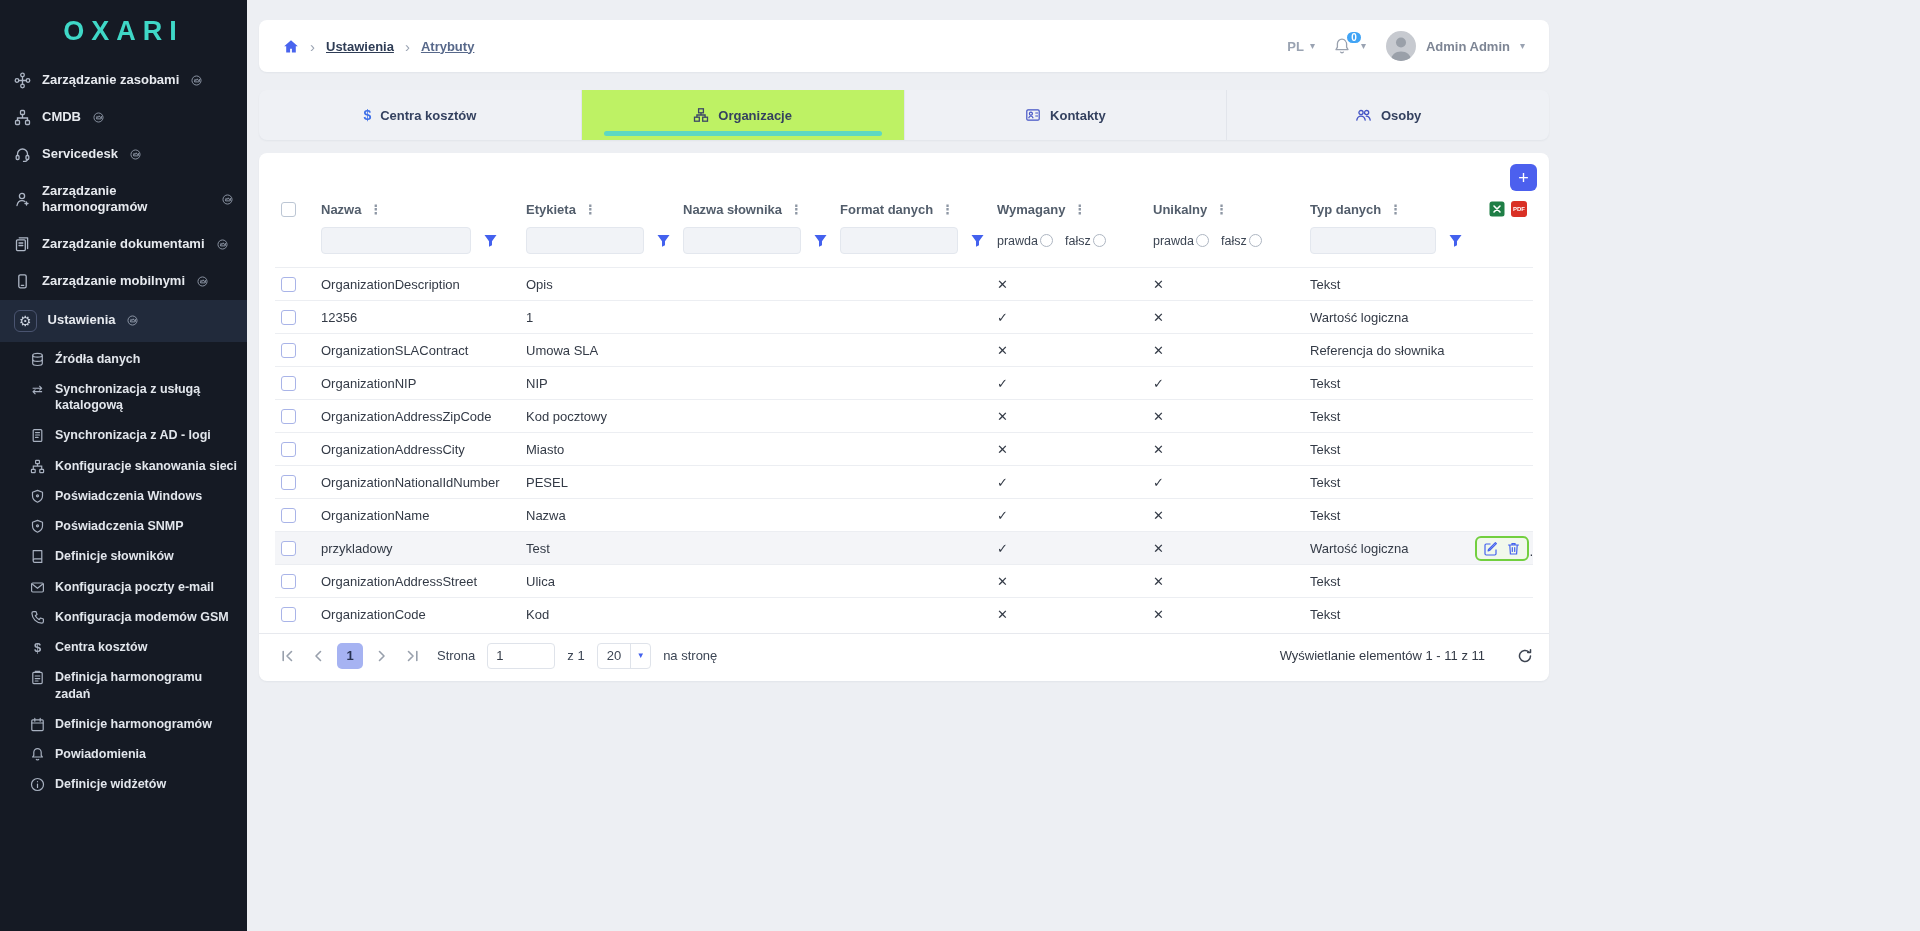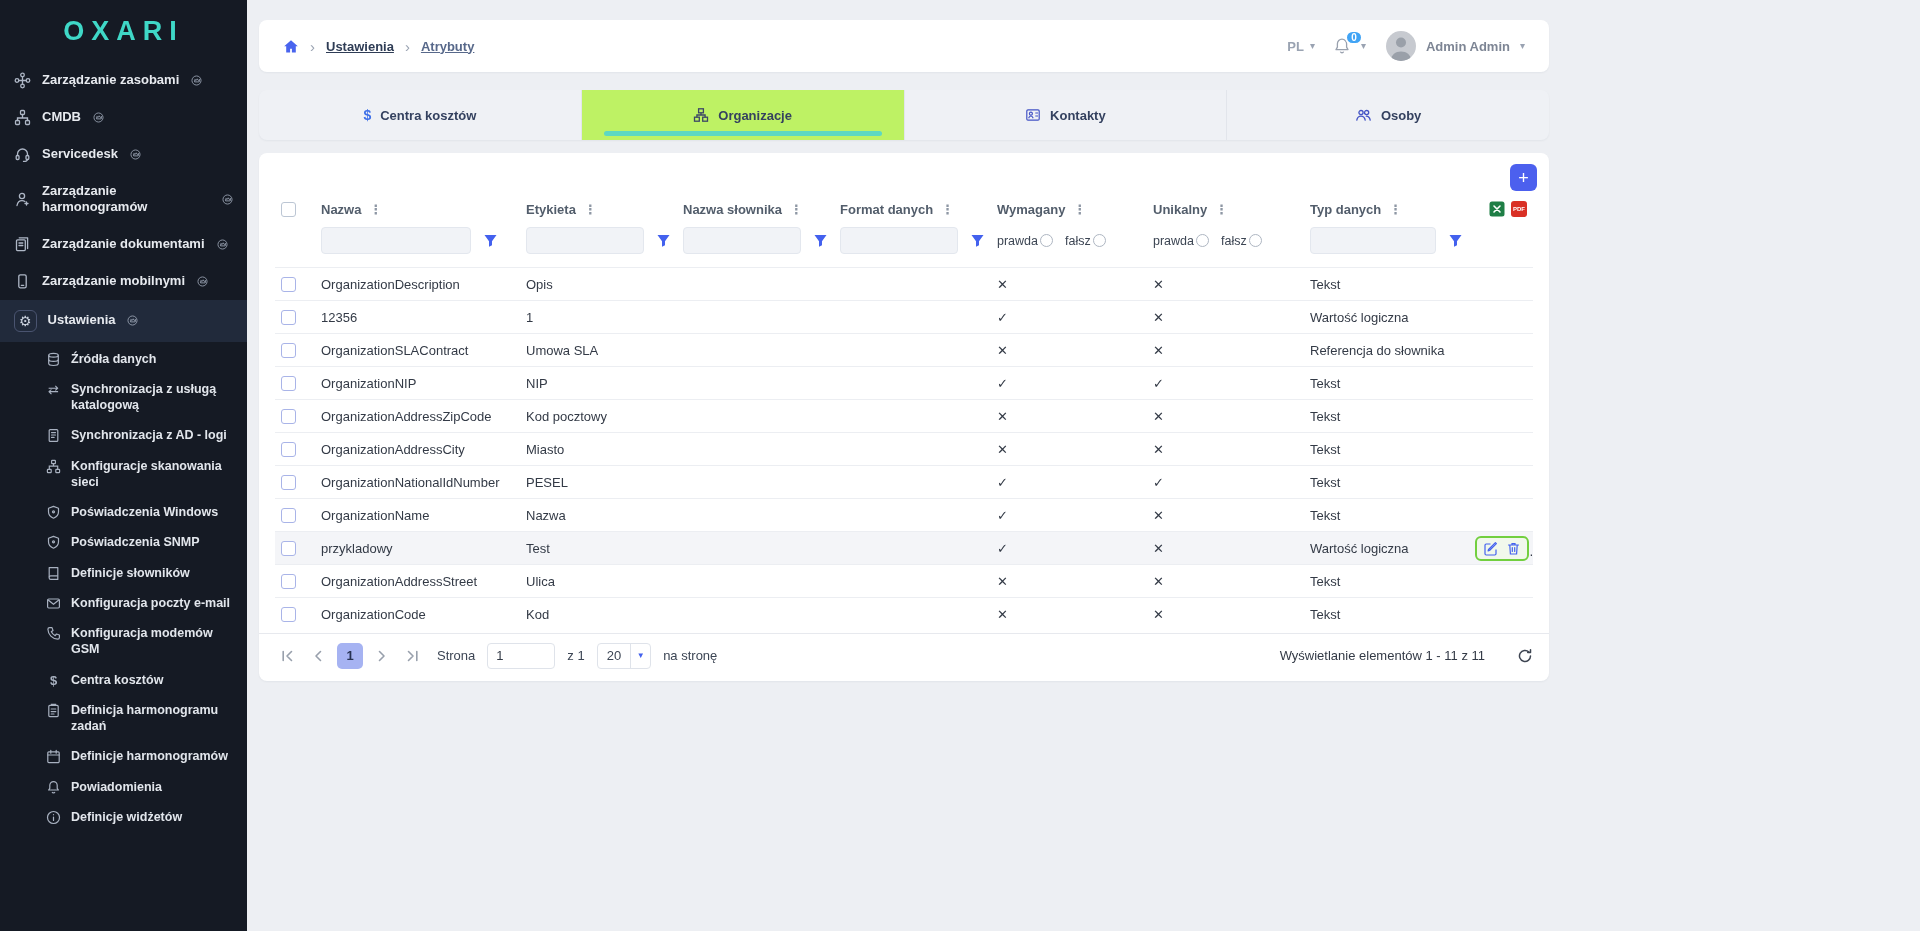--- a/index.html
+++ b/index.html
@@ -15,21 +15,21 @@
 .sidebar{width:247px;min-width:247px;height:100%;background:#151a24;color:#e7eaef;overflow:hidden}
 .logo-row{height:62px;display:flex;align-items:center;justify-content:center}
 .logo-text{color:#3fd8c7;font-size:27px;font-weight:600;letter-spacing:7px}
 .nav-item{display:flex;align-items:center;gap:11px;padding:10px 14px;font-size:13px;font-weight:700;cursor:pointer;line-height:1.25}
 .nav-item .nicon{color:#aeb7c6;flex:0 0 17px;display:flex;justify-content:center}
 .nav-item.active{background:#212a3b}
 .icon-chip{border:1px solid #4a5470;border-radius:6px;padding:2px 4px}
 .gear-glyph{font-size:14px;line-height:16px;color:#ccd3df}
 .pbadge{color:#99a2b2;display:inline-flex;margin-left:1px}
 .subnav{padding:2px 0 8px}
-.sub-item{display:flex;align-items:flex-start;gap:10px;padding:7px 10px 7px 46px;font-size:12.5px;font-weight:700;color:#e2e6ec;cursor:pointer;line-height:1.3}
+.sub-item{display:flex;align-items:flex-start;gap:10px;padding:7px 10px 7px 30px;font-size:12.5px;font-weight:700;color:#e2e6ec;cursor:pointer;line-height:1.3}
 .sub-item .nicon{color:#a8b1c0;flex:0 0 15px;margin-top:1px;display:flex;justify-content:center}
 .glyph{font-size:13px;line-height:15px;width:15px;text-align:center;font-weight:400}
 .glyph.bold{font-weight:700}
 
 
 .main{flex:1;padding:20px 0 0 12px}
 .topbar{width:1290px;height:52px;background:#fff;border-radius:8px;display:flex;align-items:center;padding:0 24px;box-shadow:0 1px 2px rgba(20,30,60,.05)}
 .breadcrumb{display:flex;align-items:center;gap:11px}
 .bc-home{color:#4964ee;display:inline-flex;cursor:pointer}
 .bc-sep{color:#9aa3b2;font-size:15px;line-height:1}

